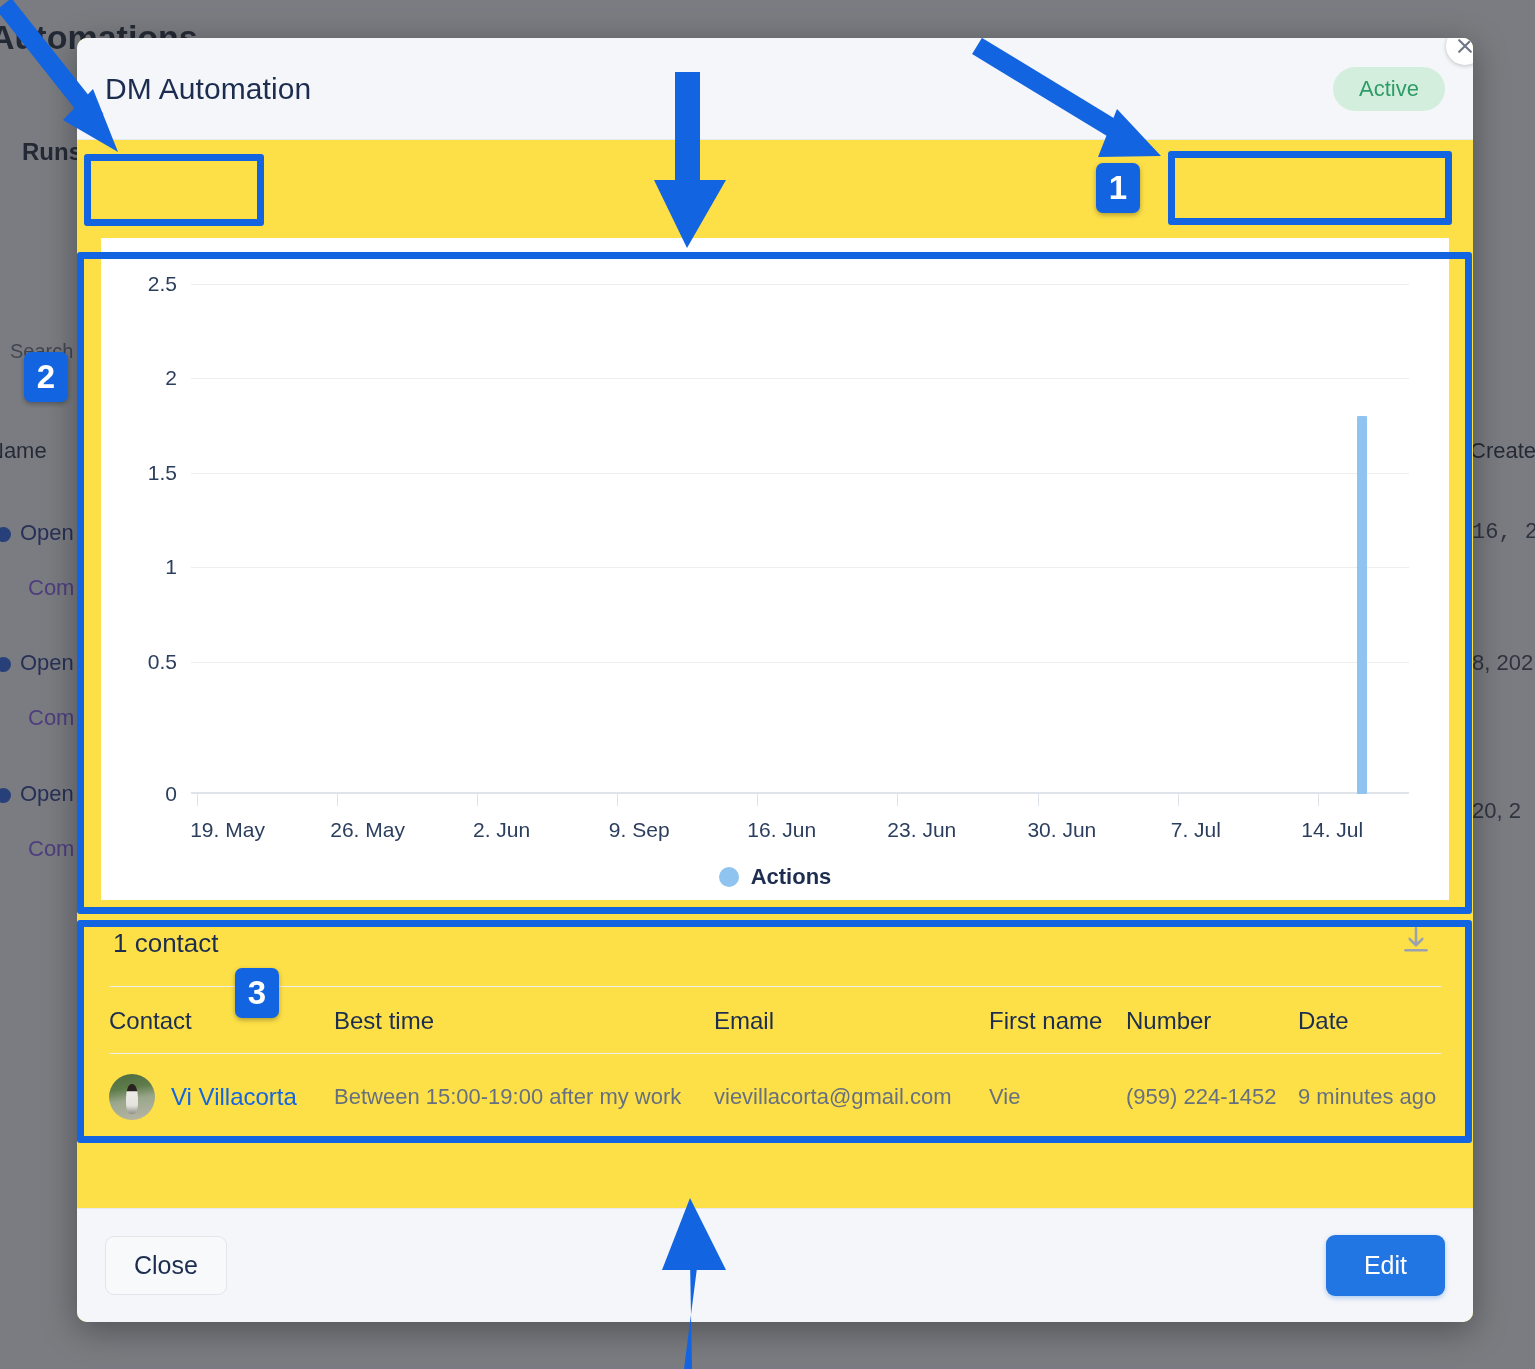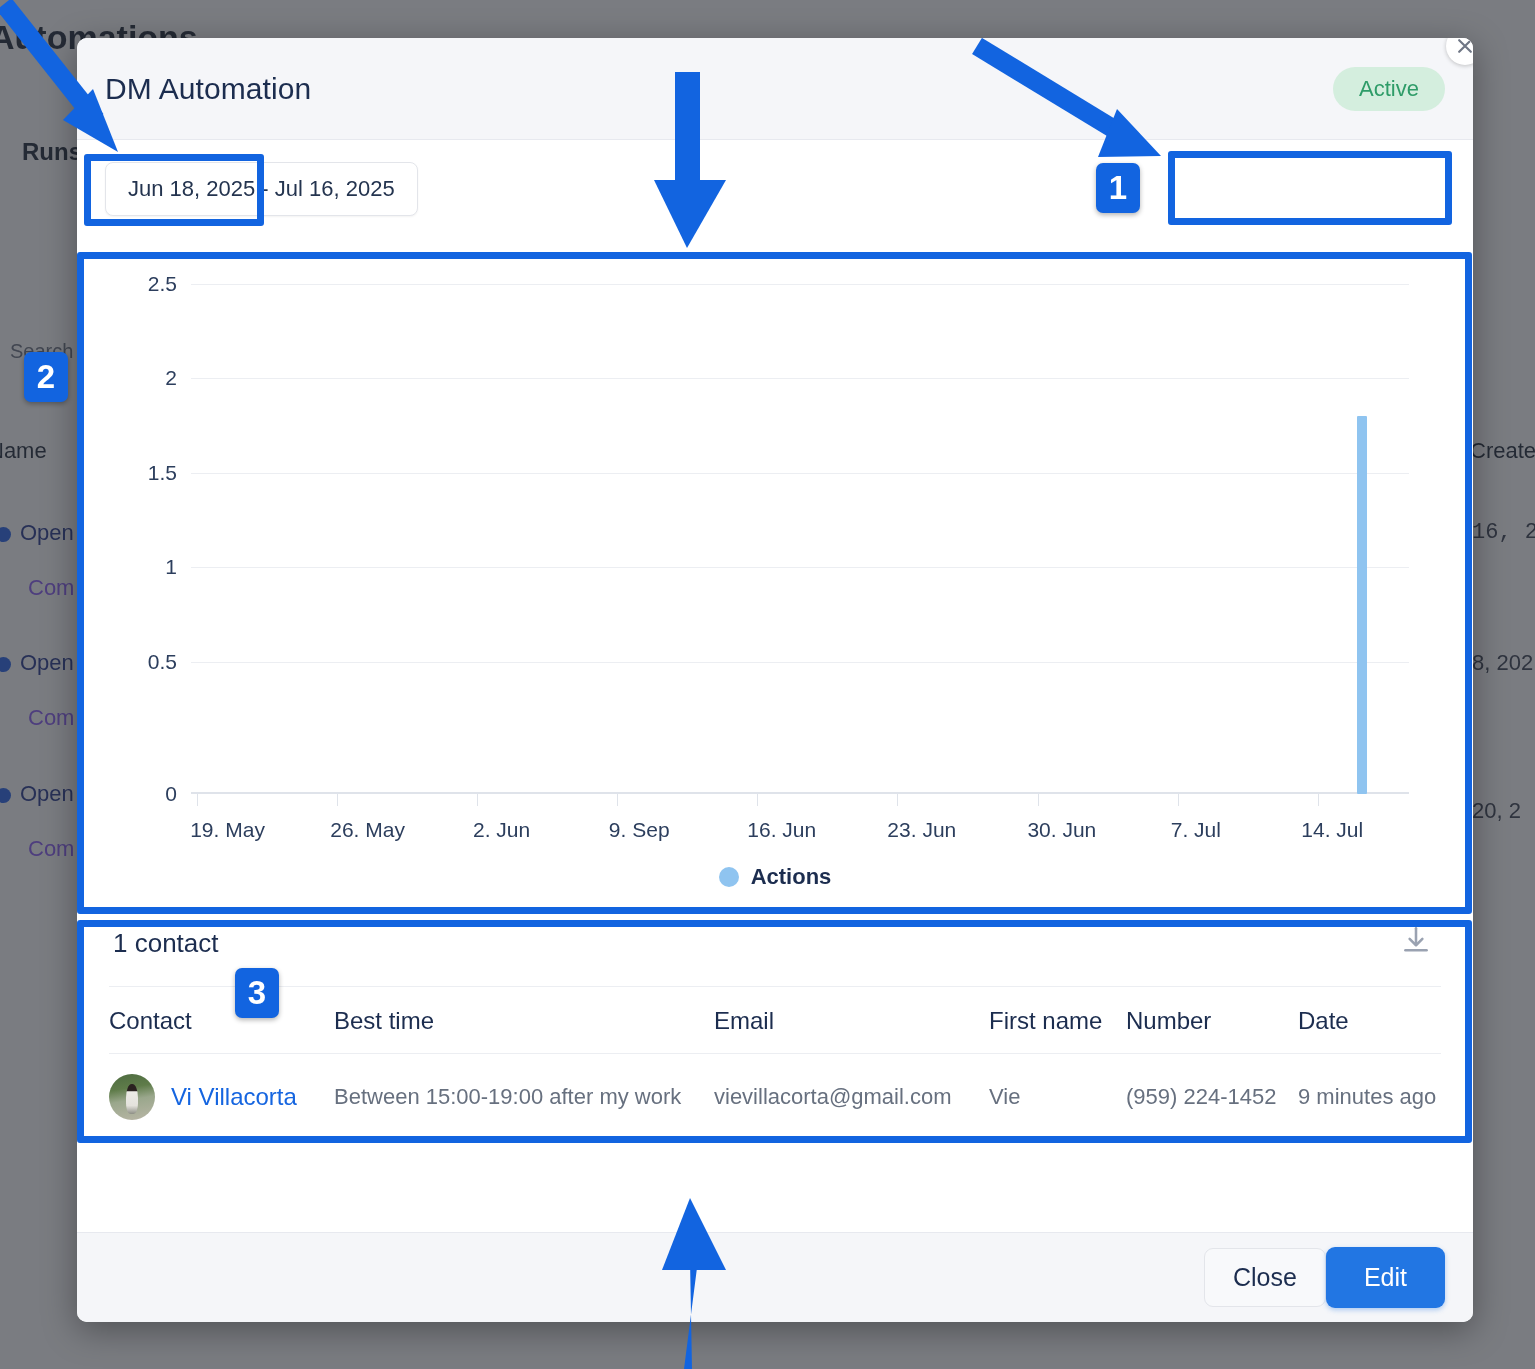--- a/index.html
+++ b/index.html
@@ -29,21 +29,21 @@
   .bg-row-op { position: absolute; font-size: 22px; color:#27398f; white-space: nowrap; }
   .bg-row-com{ position: absolute; font-size: 22px; color:#8b5cf6; white-space: nowrap; }
   .bg-dot { position: absolute; width: 15px; height: 15px; border-radius: 50%; background:#2563eb; }
   .bg-date-col { position: absolute; left: 1472px; font-size: 22px; color:#3b4252; white-space: nowrap; }
 
   
   #modal {
     position: absolute;
     left: 77px; top: 38px;
     width: 1396px; height: 1284px;
-    background: #ffffff;
+    background: #fde047;
     border-radius: 10px;
     box-shadow: 0 8px 34px rgba(0,0,0,0.35);
     z-index: 5;
     overflow: hidden;
     display: flex; flex-direction: column;
   }
   #modal-header {
     height: 102px;
     background: #f5f6f9;
     border-bottom: 1px solid #e7e9ef;
@@ -158,24 +158,24 @@
   }
   .contact-name { color: #1565e0; font-size: 24px; cursor: pointer; }
   .col-contact { width: 225px; }
   .col-best    { width: 380px; }
   .col-email   { width: 275px; }
   .col-first   { width: 137px; }
   .col-number  { width: 172px; }
 
   
   #modal-footer {
-    height: 90px;
+    height: 114px;
     background: #f5f6f9;
     border-top: 1px solid #e7e9ef;
-    display: flex; align-items: center; justify-content: flex-end;
+    display: flex; align-items: center; justify-content: space-between;
     padding: 0 28px;
     flex: 0 0 auto;
   }
   #close-action {
     background: #f8f9fb; border: 1px solid #e3e5ea; border-radius: 9px;
     font-size: 25px; color: #1c2d4f; padding: 14px 28px; cursor: pointer;
     font-family: inherit;
   }
   #edit-action {
     background: #2276e3; border: none; border-radius: 9px;
@@ -227,21 +227,20 @@
 <div id="modal">
 
   <div id="modal-header">
     <div id="modal-title">DM Automation</div>
     <div id="status-badge">Active</div>
   </div>
 
   <div id="modal-body">
 
     <div id="tabsrow">
-      <div id="daterange">Jun 18, 2025 - Jul 16, 2025</div>
     </div>
 
     <div id="chart-card">
       <div id="chart-area">
         <div id="plot">
 
           <div class="gridline" style="top:0%"></div>
           <div class="gridline" style="top:18.52%"></div>
           <div class="gridline" style="top:37.04%"></div>
           <div class="gridline" style="top:55.56%"></div>

